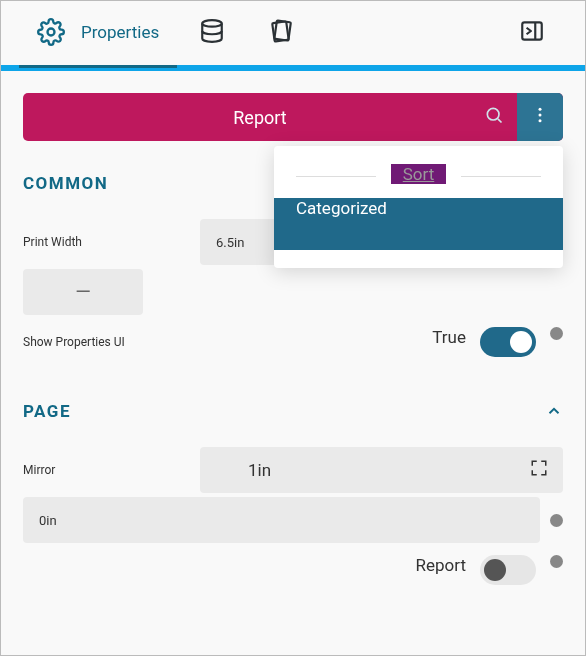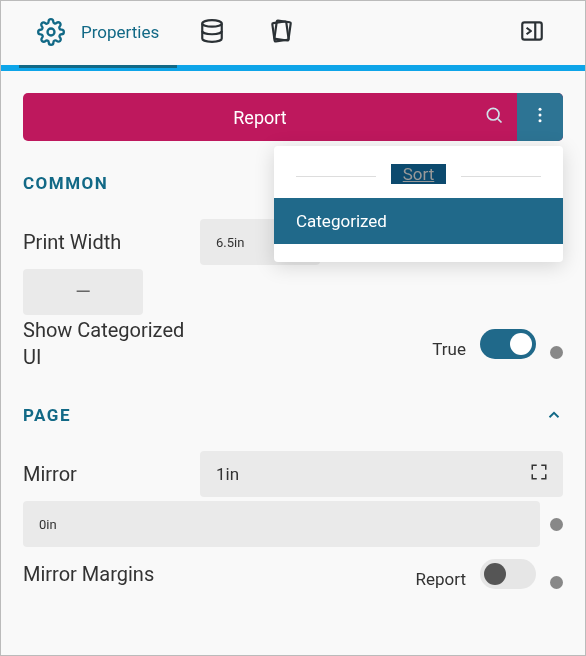--- a/index.html
+++ b/index.html
@@ -113,21 +113,21 @@
       cursor: pointer;
     }
     .prop-row {
       display: flex;
       align-items: center;
       min-height: 50px;
       gap: 12px;
     }
     .prop-label {
       width: 165px;
-      font-size: 20px;
+      font-size: 12px;
       color: #333;
       line-height: 1.35;
     }
     .prop-control {
       flex: 1;
       display: flex;
       align-items: center;
       gap: 10px;
     }
     .text-input {
@@ -150,21 +150,21 @@
       background: #eaeaea;
       border-radius: 4px;
       display: flex;
       align-items: center;
       justify-content: center;
       color: #666;
       font-size: 20px;
     }
     .toggle-row {
       display: flex;
-      align-items: flex-end;
+      align-items: flex-start;
       gap: 14px;
       justify-content: flex-end;
       flex: 1;
     }
     .toggle-label {
       font-size: 17px;
       color: #333;
     }
     .toggle {
       width: 56px;
@@ -202,20 +202,21 @@
       flex-shrink: 0;
     }
     .input-with-expand {
       flex: 1;
       position: relative;
       display: flex;
       align-items: center;
       background: #eaeaea;
       border-radius: 4px;
       height: 46px;
+      padding-left: 32px;
     }
     .input-with-expand .text-content {
       padding: 0 16px;
       font-size: 17px;
       color: #333;
       flex: 1;
     }
     .expand-btn {
       width: 48px;
       height: 46px;
@@ -250,29 +251,28 @@
       height: 1px;
       background: #ddd;
       width: 80px;
       top: 12px;
     }
     .dropdown-header::before { left: 22px; }
     .dropdown-header::after { right: 22px; }
     .dropdown-header-text {
       color: #999;
       font-size: 17px;
-      background: #0c4a6e;
+      background: #701a75;
       padding: 0 12px;
       z-index: 1;
       text-decoration: underline;
     }
     .dropdown-item {
-      height: 46px;
-      display: flex;
-      align-items: center;
+      height: 52px;
+      display: flex;
       padding: 0 22px;
       font-size: 17px;
       cursor: pointer;
       color: #333;
     }
     .dropdown-item.selected {
       background: #20698a;
       color: #fff;
     }
     .section-spacer { height: 28px; }
@@ -354,21 +354,21 @@
 
   <div class="prop-row">
     <div class="prop-control">
       <div class="dash-input">
         <span>—</span>
       </div>
     </div>
   </div>
 
   <div class="prop-row">
-    <div class="prop-label">Show Categorized UI</div>
+    <div class="prop-label">Show Properties UI</div>
     <div class="toggle-row">
       <span class="toggle-label">True</span>
       <div class="toggle on">
         <div class="toggle-knob"></div>
       </div>
       <div class="dot"></div>
     </div>
   </div>
 
   <div class="section-spacer"></div>
@@ -402,21 +402,20 @@
   </div>
 
   <div class="prop-row">
     <div class="prop-control">
       <input class="text-input" type="text" value="0in" style="">
       <div class="dot"></div>
     </div>
   </div>
 
   <div class="prop-row">
-    <div class="prop-label">Mirror Margins</div>
     <div class="toggle-row">
       <span class="toggle-label">Report</span>
       <div class="toggle off">
         <div class="toggle-knob"></div>
       </div>
       <div class="dot"></div>
     </div>
   </div>
 
   <div class="section-spacer"></div>

